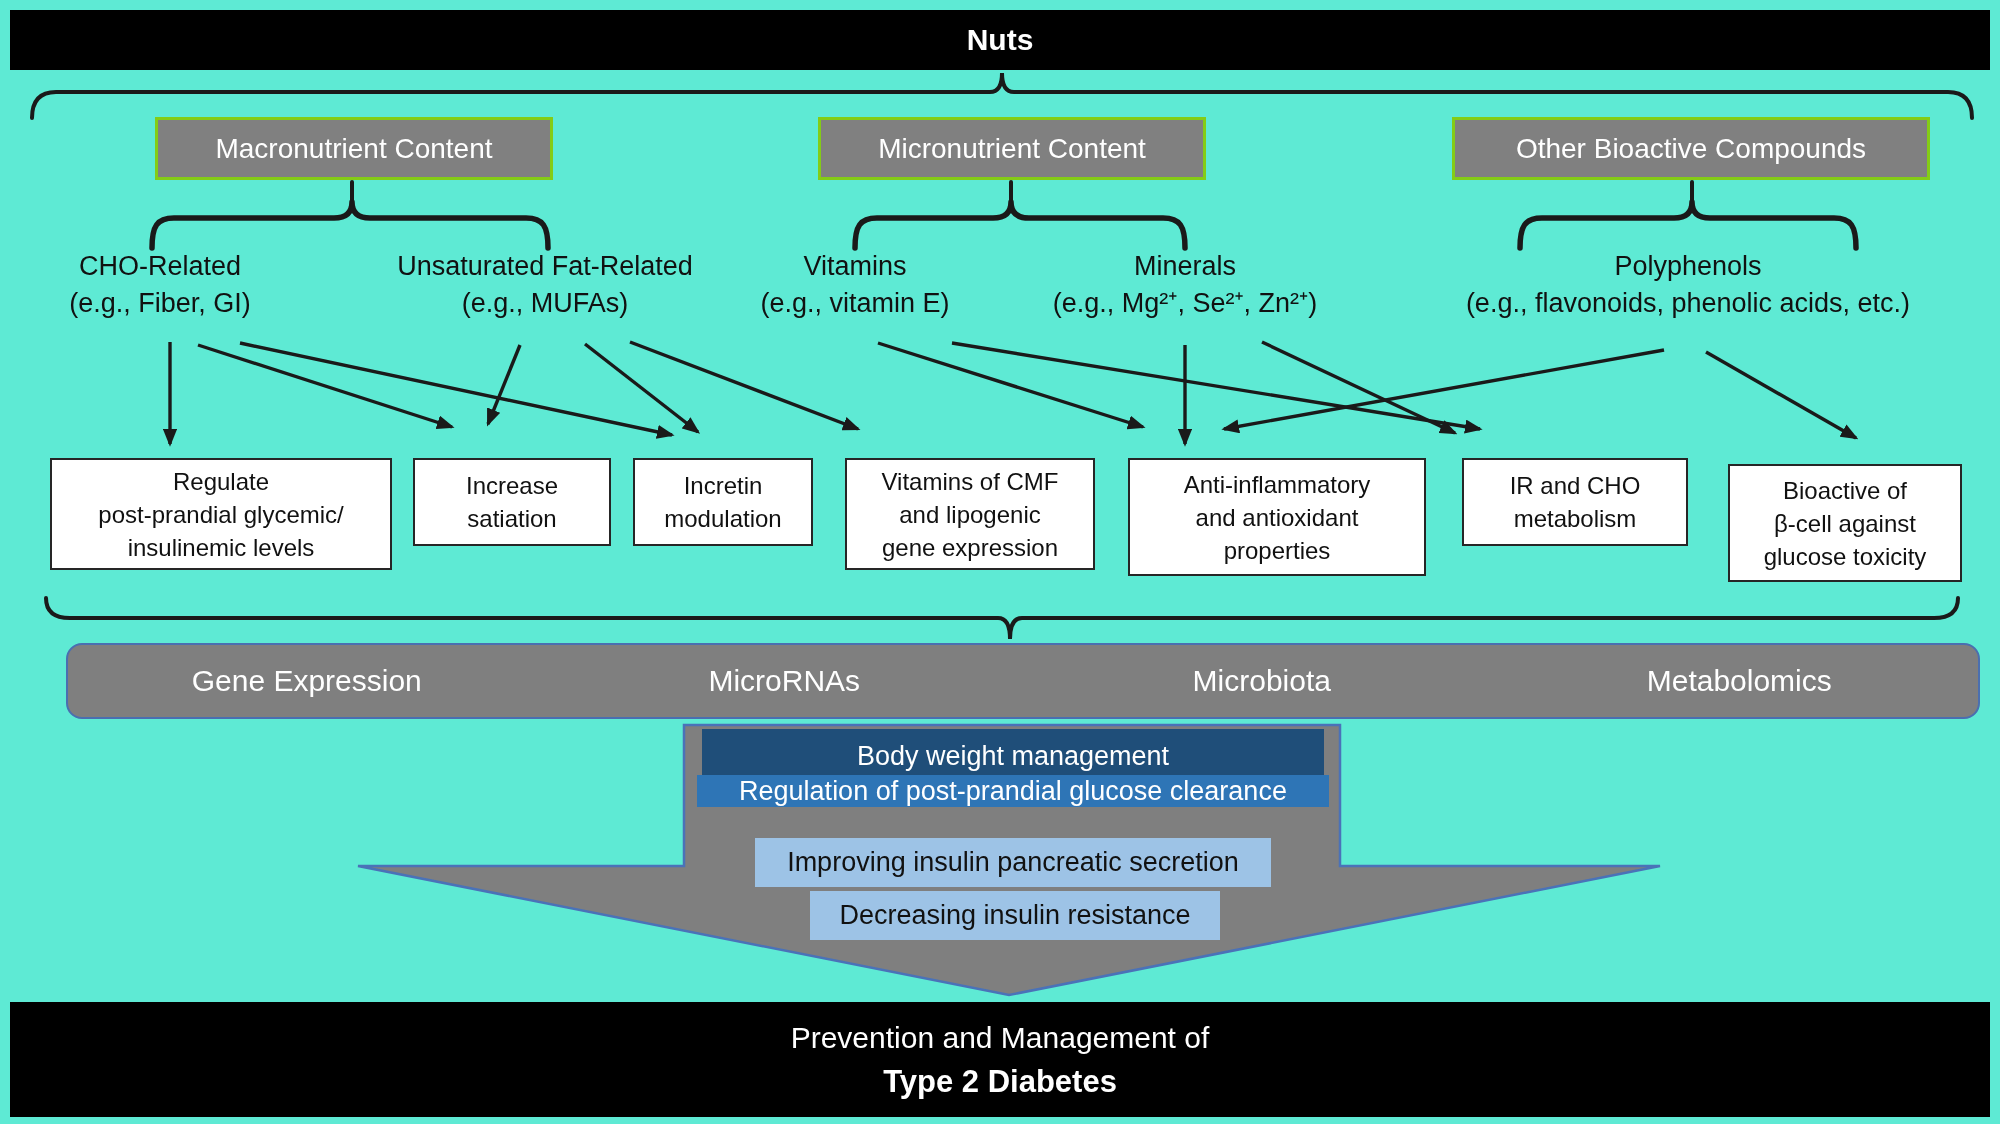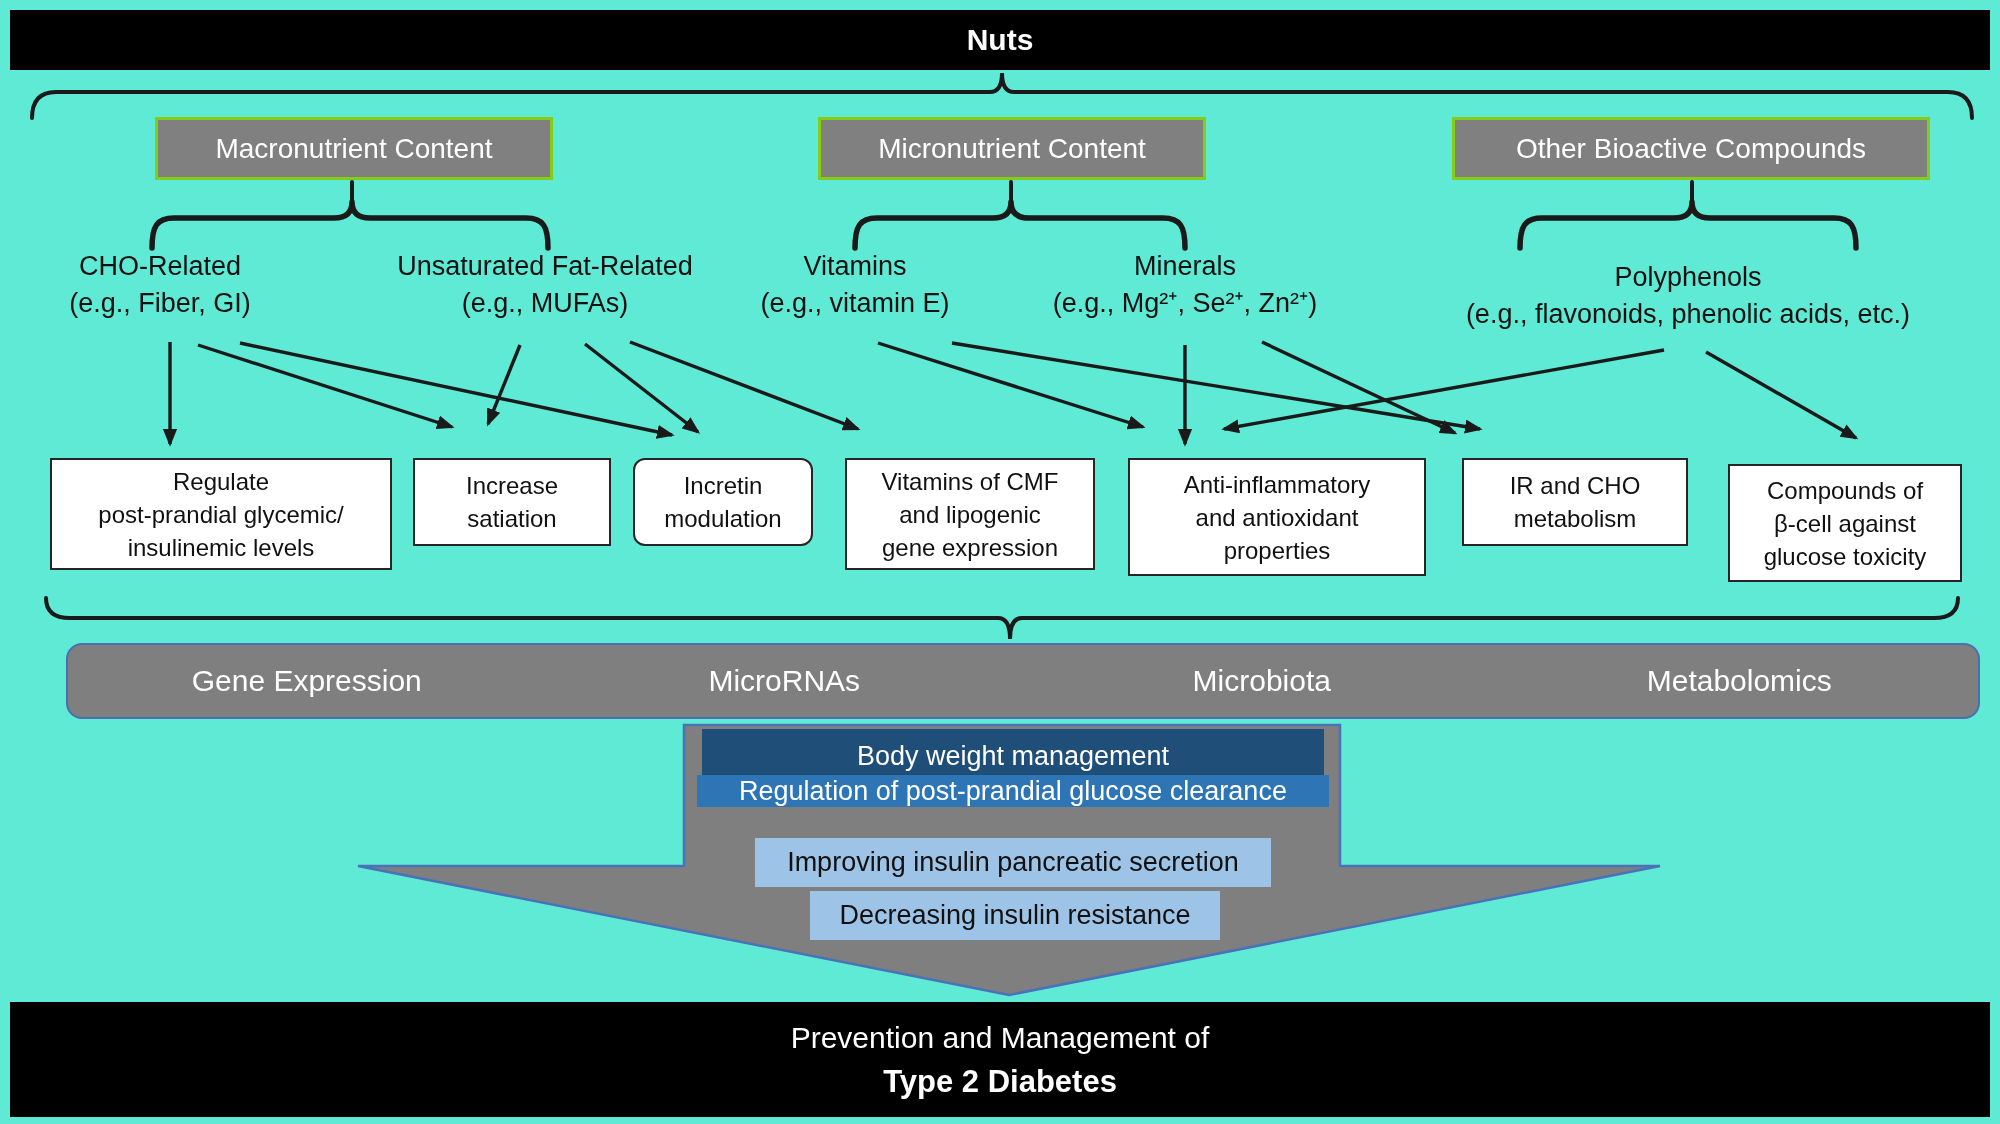--- a/index.html
+++ b/index.html
@@ -93,54 +93,54 @@
     <div>(e.g., MUFAs)</div>
   </div>
   <div class="abs sublabel" style="left:695px;top:248px;width:320px;">
     <div>Vitamins</div>
     <div>(e.g., vitamin E)</div>
   </div>
   <div class="abs sublabel" style="left:995px;top:248px;width:380px;">
     <div>Minerals</div>
     <div>(e.g., Mg²⁺, Se²⁺, Zn²⁺)</div>
   </div>
-  <div class="abs sublabel" style="left:1398px;top:248px;width:580px;margin-top:11px;">
+  <div class="abs sublabel" style="left:1398px;top:248px;width:580px;">
     <div>Polyphenols</div>
     <div>(e.g., flavonoids, phenolic acids, etc.)</div>
   </div>
 
   <div class="abs mech-box" style="left:50px;top:458px;width:342px;height:112px;">
     <div>Regulate</div>
     <div>post-prandial glycemic/</div>
     <div>insulinemic levels</div>
   </div>
   <div class="abs mech-box" style="left:413px;top:458px;width:198px;height:88px;">
     <div>Increase</div>
     <div>satiation</div>
   </div>
-  <div class="abs mech-box" style="left:633px;top:458px;width:180px;height:88px;border-radius:12px;">
+  <div class="abs mech-box" style="left:633px;top:458px;width:180px;height:88px;">
     <div>Incretin</div>
     <div>modulation</div>
   </div>
   <div class="abs mech-box" style="left:845px;top:458px;width:250px;height:112px;">
     <div>Vitamins of CMF</div>
     <div>and lipogenic</div>
     <div>gene expression</div>
   </div>
   <div class="abs mech-box" style="left:1128px;top:458px;width:298px;height:118px;">
     <div>Anti-inflammatory</div>
     <div>and antioxidant</div>
     <div>properties</div>
   </div>
   <div class="abs mech-box" style="left:1462px;top:458px;width:226px;height:88px;">
     <div>IR and CHO</div>
     <div>metabolism</div>
   </div>
   <div class="abs mech-box" style="left:1728px;top:464px;width:234px;height:118px;">
-    <div>Compounds of</div>
+    <div>Bioactive of</div>
     <div>β-cell against</div>
     <div>glucose toxicity</div>
   </div>
 
   <div class="abs omics-bar">
     <div class="cell">Gene Expression</div>
     <div class="cell">MicroRNAs</div>
     <div class="cell">Microbiota</div>
     <div class="cell">Metabolomics</div>
   </div>

